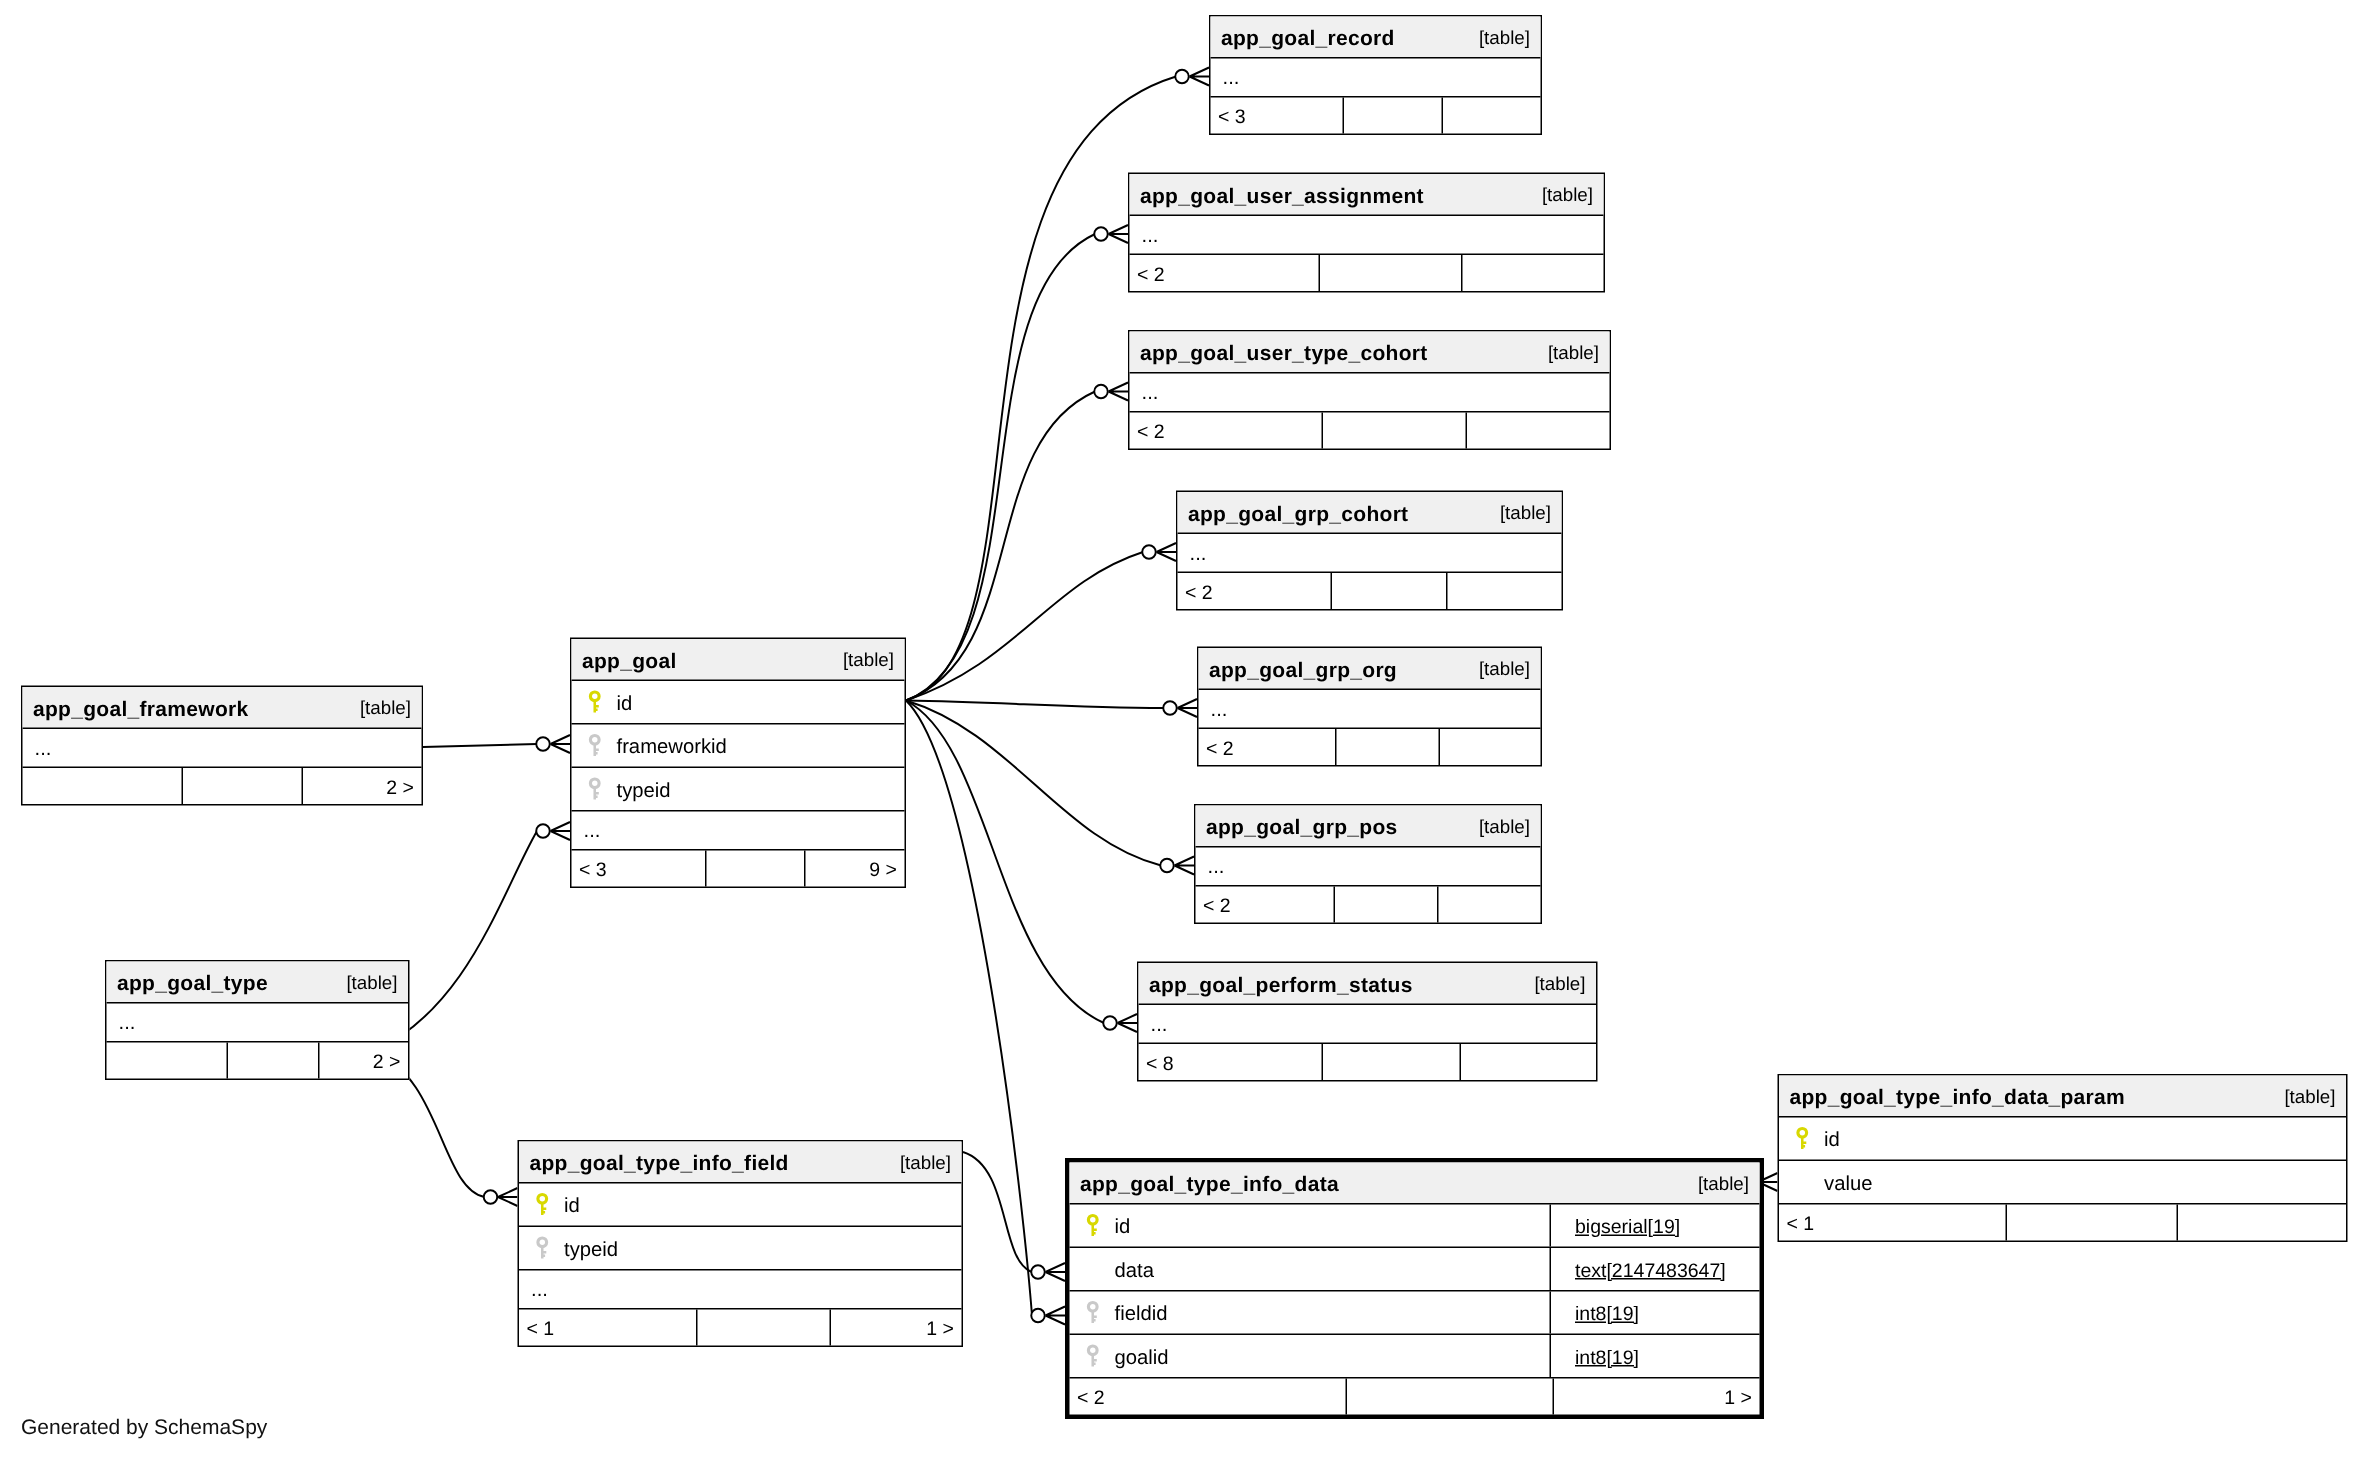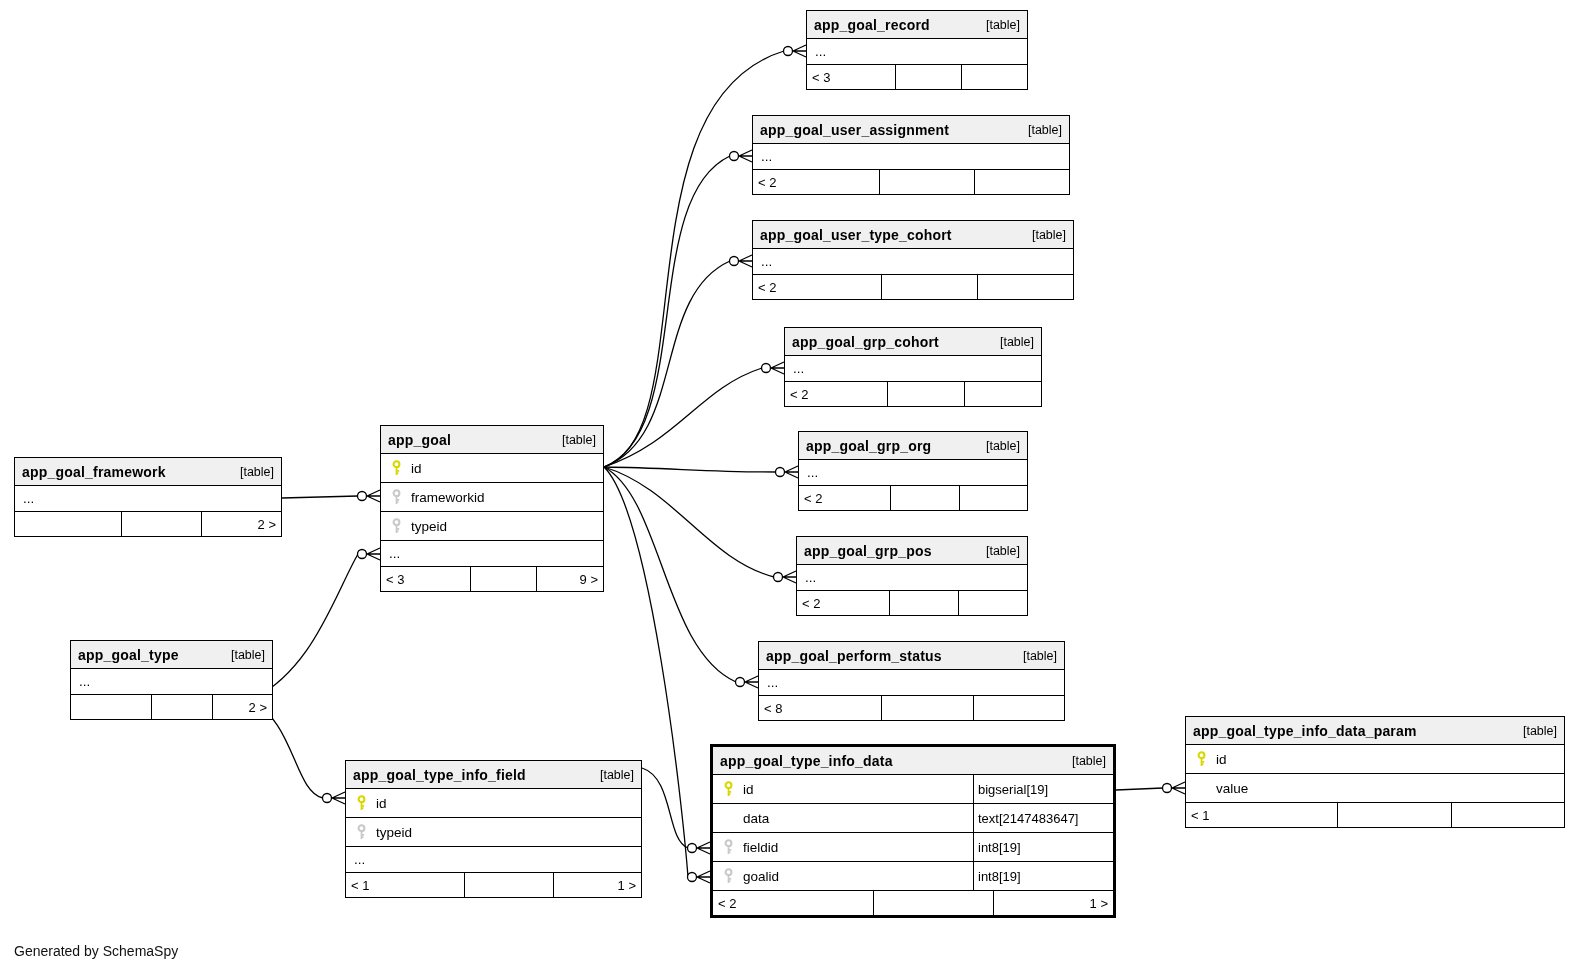--- a/index.html
+++ b/index.html
@@ -10,21 +10,21 @@
   .tbl-header{display:flex;justify-content:space-between;align-items:center;height:28px;
     background:#f0f0f0;border-bottom:1.5px solid #000;padding:0 7px;box-sizing:border-box;}
   .tbl-title{font-weight:bold;font-size:14px;color:#000;letter-spacing:0.2px;cursor:pointer;}
   .tbl-tag{font-size:12.5px;color:#000;}
   .tbl-row{display:flex;align-items:center;height:29px;border-bottom:1px solid #000;
     box-sizing:border-box;font-size:13.5px;color:#000;}
   .tbl-row.ellipsis{height:26px;padding-left:8px;}
   .key-cell{width:30px;display:flex;justify-content:center;align-items:center;flex:none;}
   .row-name{white-space:nowrap;}
   .row-type{margin-left:auto;width:140px;flex:none;border-left:1px solid #000;height:100%;
-    display:flex;align-items:center;padding-left:4px;box-sizing:border-box;font-size:13px;white-space:nowrap;}
+    display:flex;align-items:center;padding-left:16px;box-sizing:border-box;font-size:13px;white-space:nowrap;text-decoration:underline;}
   .tbl-footer{display:flex;height:24px;font-size:13px;color:#000;}
   .tbl-footer .cell{box-sizing:border-box;display:flex;align-items:center;padding:0 5px;}
   .tbl-footer .c1{width:40%;}
   .tbl-footer .c2{width:30%;border-left:1px solid #000;}
   .tbl-footer .c3{width:30%;border-left:1px solid #000;justify-content:flex-end;}
   #generated-note{position:absolute;left:14px;top:943px;font-size:14px;color:#111;z-index:2;}
 </style>
 </head>
 <body>
 
@@ -289,21 +289,21 @@
       </div>
       <div class="tbl-row ellipsis">
         <span class="row-name">...</span>
       </div>
       <div class="tbl-footer">
         <span class="cell c1">&lt; 1</span>
         <span class="cell c2"></span>
         <span class="cell c3">1 &gt;</span>
       </div>
     </div>
-    <div class="db-table emphasized" style="left: 710px; top: 744px; width: 406px;">
+    <div class="db-table emphasized" style="left: 710px; top: 772px; width: 466px;">
       <div class="tbl-header">
         <span class="tbl-title">app_goal_type_info_data</span>
         <span class="tbl-tag">[table]</span>
       </div>
       <div class="tbl-row">
         <span class="key-cell">
           <svg width="11" height="17" viewBox="0 0 11 17">
             <circle cx="5.5" cy="4.2" r="2.9" fill="none" stroke="#d8d800" stroke-width="2.1"></circle>
             <path d="M5.5 7.2 V15 M5.5 10.8 H8.2 M5.5 13.2 H7.4" stroke="#d8d800" stroke-width="1.7" fill="none"></path>
           </svg>

